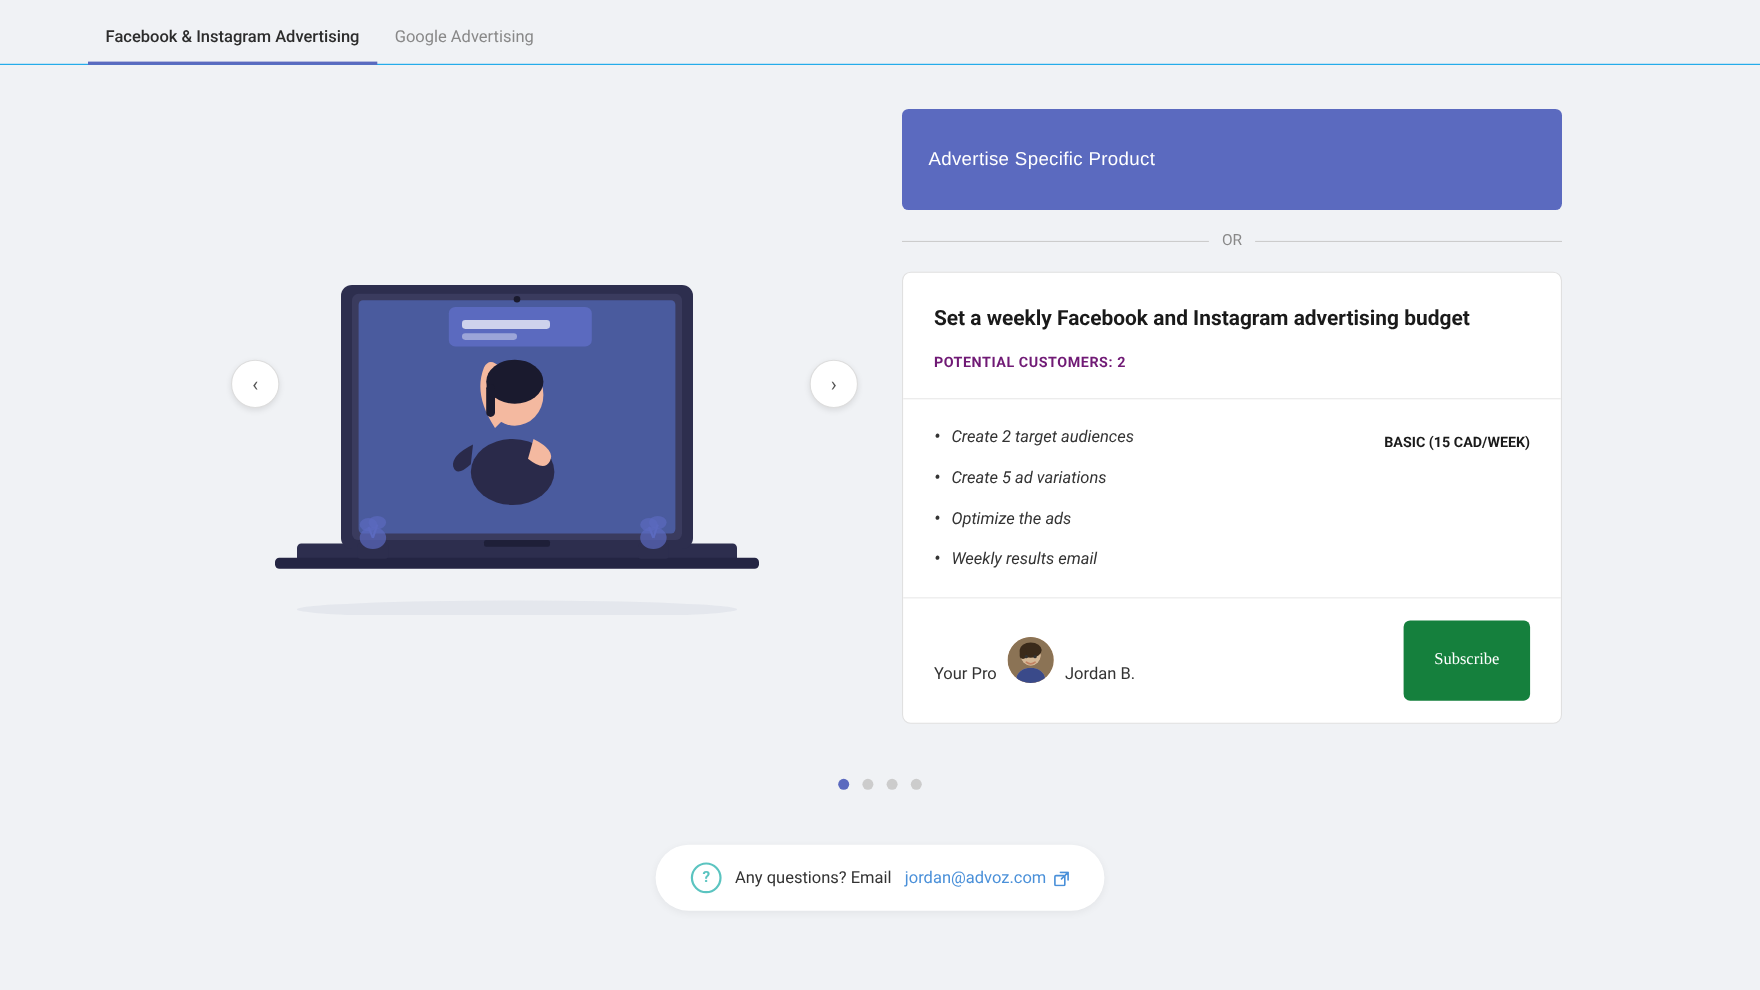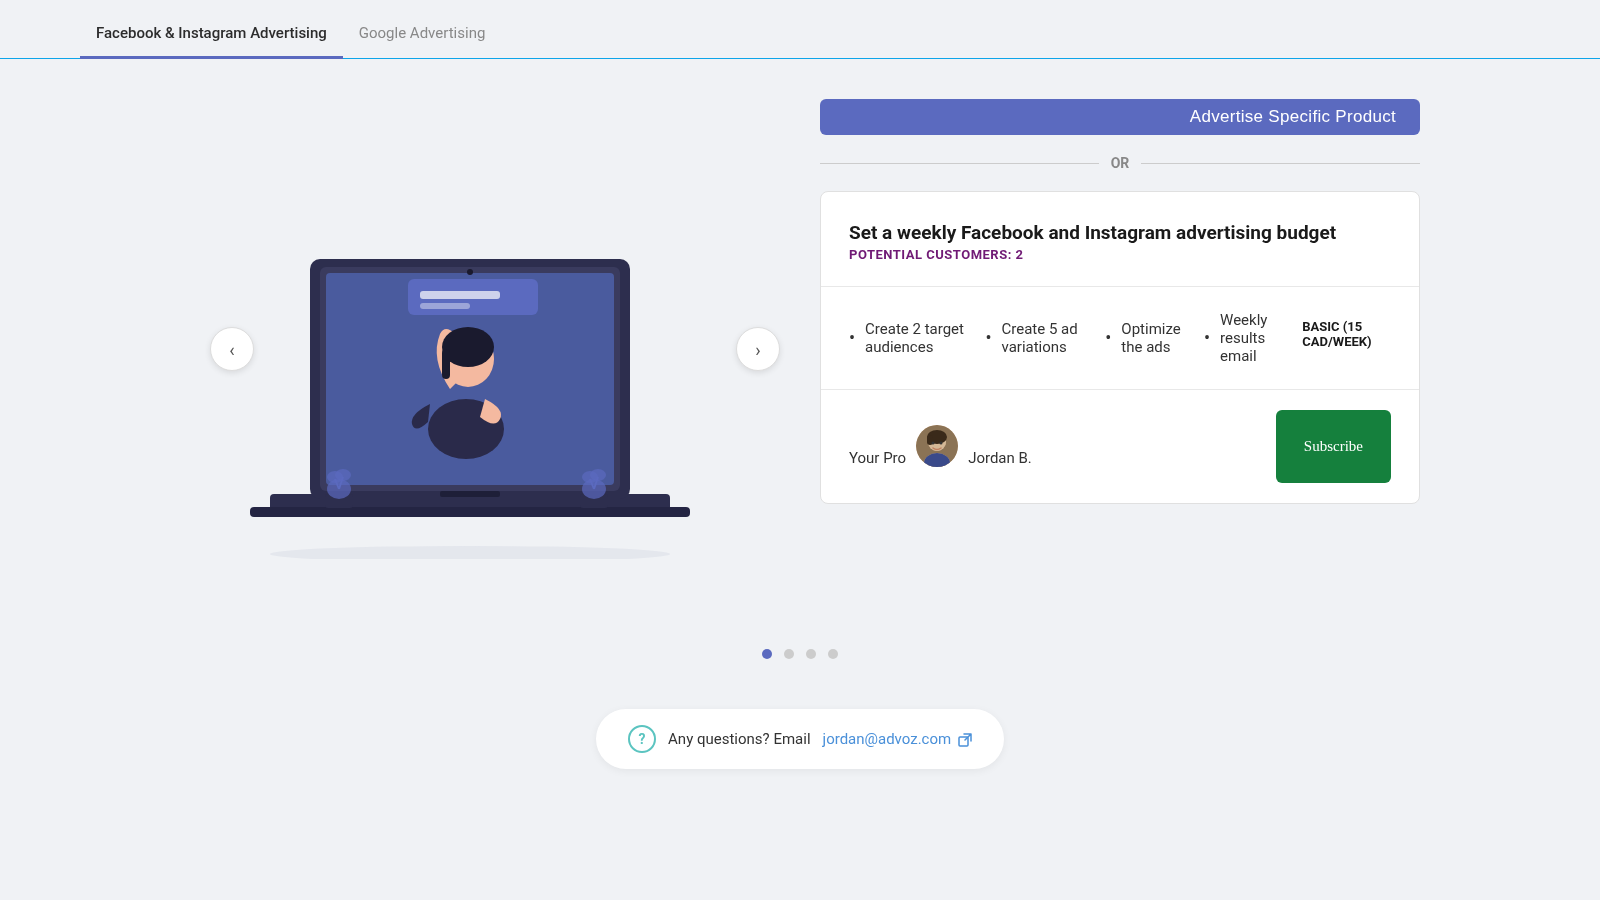--- a/index.html
+++ b/index.html
@@ -109,38 +109,37 @@
       gap: 16px;
       padding-top: 0;
     }
 
     
     .advertise-btn {
       background: #5b6abf;
       color: white;
       border: none;
       border-radius: 6px;
-      padding: 8px 24px;
+      padding: 36px 24px;
       font-size: 17px;
       font-weight: 500;
       cursor: pointer;
       width: 100%;
-      text-align: right;
+      text-align: left;
       letter-spacing: 0.3px;
     }
 
     
     .or-divider {
       display: flex;
       align-items: center;
       gap: 12px;
       color: #888;
       font-size: 14px;
       padding: 4px 0;
-      font-weight: bold;
     }
 
     .or-divider::before,
     .or-divider::after {
       content: '';
       flex: 1;
       height: 1px;
       background: #ccc;
     }
 
@@ -155,20 +154,21 @@
     .card-top {
       padding: 28px 28px 24px;
       border-bottom: 1px solid #e8e8e8;
     }
 
     .card-title {
       font-size: 19px;
       font-weight: 700;
       color: #1a1a1a;
       line-height: 1.4;
+      margin-bottom: 20px;
     }
 
     .potential-customers {
       font-size: 13px;
       font-weight: 700;
       color: #701a75;
       letter-spacing: 0.5px;
       text-transform: uppercase;
     }
 
@@ -176,22 +176,23 @@
       padding: 24px 28px;
       border-bottom: 1px solid #e8e8e8;
       display: flex;
       justify-content: space-between;
       align-items: flex-start;
     }
 
     .features-list {
       list-style: none;
       display: flex;
-      flex-direction: row;
+      flex-direction: column;
       gap: 16px;
+      font-style: italic;
     }
 
     .features-list li {
       display: flex;
       align-items: center;
       gap: 10px;
       font-size: 15px;
       color: #333;
     }
 

